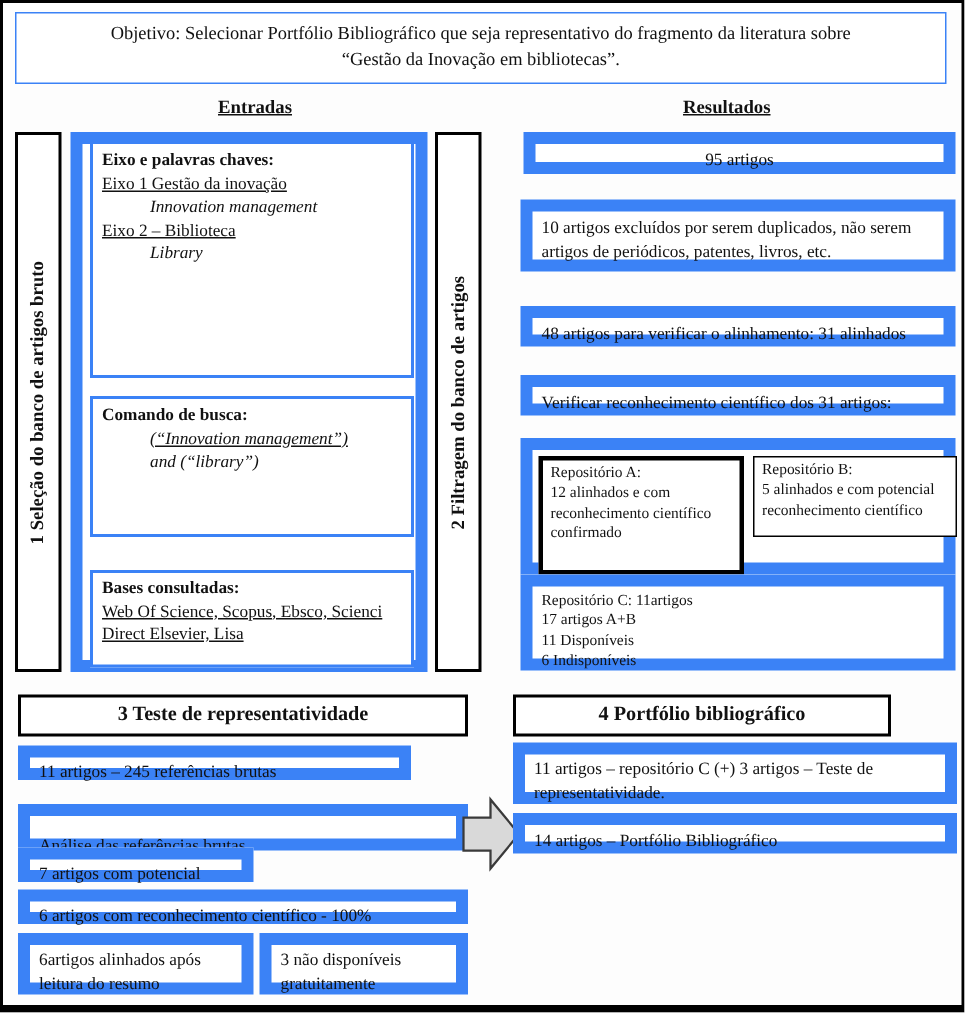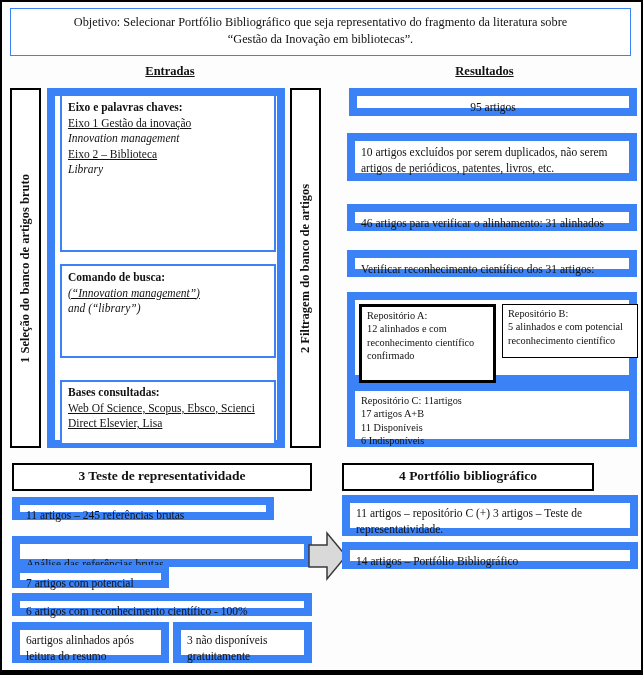--- a/index.html
+++ b/index.html
@@ -19,21 +19,21 @@
     position:absolute;box-sizing:border-box;
     border:8px solid #3b82f6;background:#fff;
     font-size:11.5px;line-height:1.35;
     padding:2px 6px;
   }
   .thin{border-width:1px;}
   .thick{border-width:3px;}
   .center{text-align:center;}
   .pre{white-space:pre-line;}
   .bold{font-weight:bold;}
-  .ital{font-style:italic;}
+  .ital{font-style:italic;margin-left:32px;}
   .und{text-decoration:underline;}
   .colhdr{
     position:absolute;font-weight:bold;font-size:12.5px;
     text-decoration:underline;text-align:center;
   }
   .vbar{
     position:absolute;border:2px solid #000;background:#fff;
     display:flex;align-items:center;justify-content:center;
     box-sizing:border-box;
   }
@@ -85,21 +85,21 @@
   </div>
 
   <div class="vbar" style="left:288px;top:86px;width:31px;height:360px;">
     <span>2 Filtragem do banco de artigos</span>
   </div>
 
   <div class="box center" style="left:347px;top:86px;width:288px;height:28px;padding-top:4px;">95 artigos</div>
 
   <div class="box" style="left:345px;top:131px;width:290px;height:48px;padding-top:4px;">10 artigos excluídos por serem duplicados, não serem artigos de periódicos, patentes, livros, etc.</div>
 
-  <div class="box" style="left:345px;top:202px;width:290px;height:27px;padding-top:4px;">46 artigos para verificar o alinhamento: 31 alinhados</div>
+  <div class="box" style="left:345px;top:202px;width:290px;height:27px;padding-top:4px;">48 artigos para verificar o alinhamento: 31 alinhados</div>
 
   <div class="box" style="left:345px;top:248px;width:290px;height:27px;padding-top:4px;">Verificar reconhecimento científico dos 31 artigos:</div>
 
   <div class="box" style="left:345px;top:290px;width:290px;height:91px;padding:0;">
     <div class="abs thick smalltxt pre" style="left:4px;top:4px;width:137px;height:79px;border:3px solid #000;background:#fff;padding:2px 5px;">Repositório A:
 12 alinhados e com
 reconhecimento científico
 confirmado</div>
     <div class="abs smalltxt pre" style="left:147px;top:4px;width:136px;height:54px;border:1.5px solid #000;background:#fff;padding:2px 5px;">Repositório B:
 5 alinhados e com potencial

